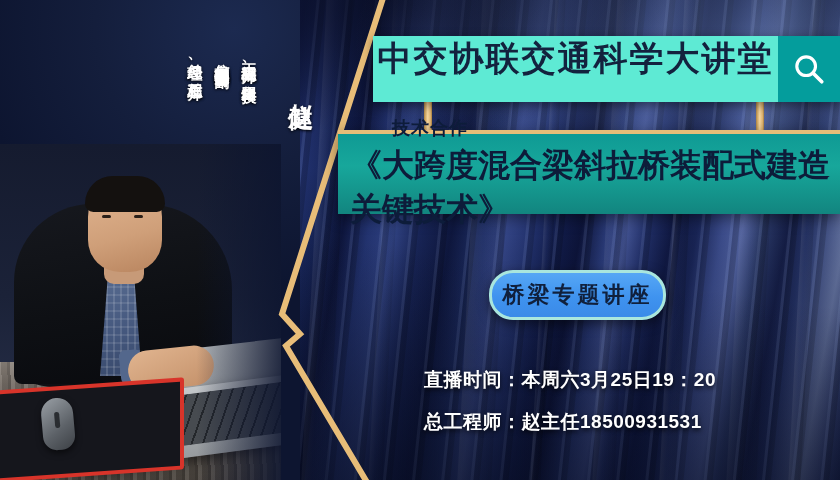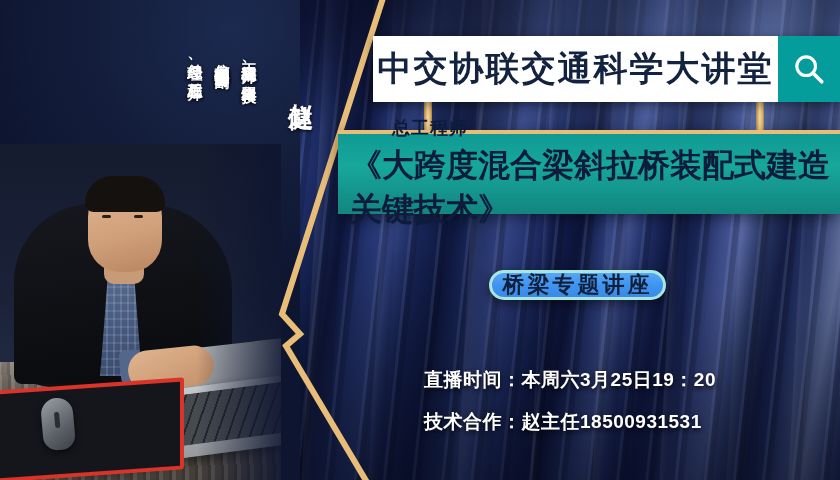--- a/index.html
+++ b/index.html
@@ -129,41 +129,41 @@
   
   .post{ position:absolute; top:100px; width:8px; height:36px;
          background:linear-gradient(90deg,#caa05c,#f6d7a0 45%,#d8ac68);
          border-left:1px solid #b9904f; border-right:1px solid #b9904f; }
   .post.p1{ left:424px; }
   .post.p2{ left:756px; }
 
   .headerbar{ position:absolute; left:373px; top:36px; width:467px; height:66px;
               display:flex; align-items:stretch;
               box-shadow:0 3px 10px rgba(0,0,0,.45); }
-  .hb-text{ flex:1; background:#ffffff; display:flex; align-items:center;
+  .hb-text{ flex:1; background:#5eead4; display:flex; align-items:flex-start;
             justify-content:center; }
   .hb-text span{ font-size:34px; font-weight:bold; color:#13223e;
                  letter-spacing:2px; }
   .hb-icon{ width:62px; background:#049d9c; display:flex; align-items:center;
             justify-content:center; }
 
   
   .banner{ position:absolute; left:338px; top:130px; width:502px; height:84px;
            background:linear-gradient(180deg,#0f9a94 0%,#17a79b 40%,#12857f 100%);
            border-top:4px solid #e8bd78;
            box-shadow:0 4px 14px rgba(0,0,0,.45);
            display:flex; flex-direction:column; justify-content:center;
            padding-left:26px; }
   .banner .ep{ font-size:18px; font-weight:bold; color:#0d1c3a;
                margin-left:28px; margin-bottom:4px; letter-spacing:1px; }
   .banner .tt{ font-size:32px; font-weight:bold; color:#0d1c3a;
                letter-spacing:0px; margin-left:-14px; }
 
   
-  .badge{ position:absolute; left:489px; top:270px; width:177px; height:30px;
+  .badge{ position:absolute; left:489px; top:270px; width:177px; height:50px;
           border-radius:24px;
           background:linear-gradient(180deg,#56a7f5 0%,#3f93ef 55%,#3a8ae8 100%);
           border:3px solid #a9e6dd;
           display:flex; align-items:center; justify-content:center;
           box-shadow:0 4px 12px rgba(0,0,0,.5); }
   .badge span{ font-size:22px; font-weight:bold; color:#10203c; letter-spacing:3px; }
 
   
   .info{ position:absolute; left:424px; font-size:19px; font-weight:bold;
          color:#ffffff; letter-spacing:.5px;
@@ -225,29 +225,29 @@
     </div>
     <div class="hb-icon">
       <svg width="34" height="34" viewBox="0 0 24 24">
         <circle cx="10" cy="10" r="6.6" fill="none" stroke="#ffffff" stroke-width="2.2"></circle>
         <line x1="14.8" y1="14.8" x2="21" y2="21" stroke="#ffffff" stroke-width="2.6" stroke-linecap="round"></line>
       </svg>
     </div>
   </div>
 
   <div class="banner">
-    <div class="ep">总工程师</div>
+    <div class="ep">技术合作</div>
     <div class="tt">《大跨度混合梁斜拉桥装配式建造关键技术》</div>
   </div>
 
   <div class="badge">
     <span>桥梁专题讲座</span>
   </div>
 
   <div class="info i1">直播时间：本周六3月25日19：20</div>
-  <div class="info i2">技术合作：赵主任18500931531</div>
+  <div class="info i2">总工程师：赵主任18500931531</div>
 
   <div class="vname">赵健</div>
   <div class="vcred vc0">正高级工程师、集团科技</div>
   <div class="vcred vc1">信息部副部长兼四公司副</div>
   <div class="vcred vc2">总经理、总工程师</div>
 
 </div>
 
 </body></html>

